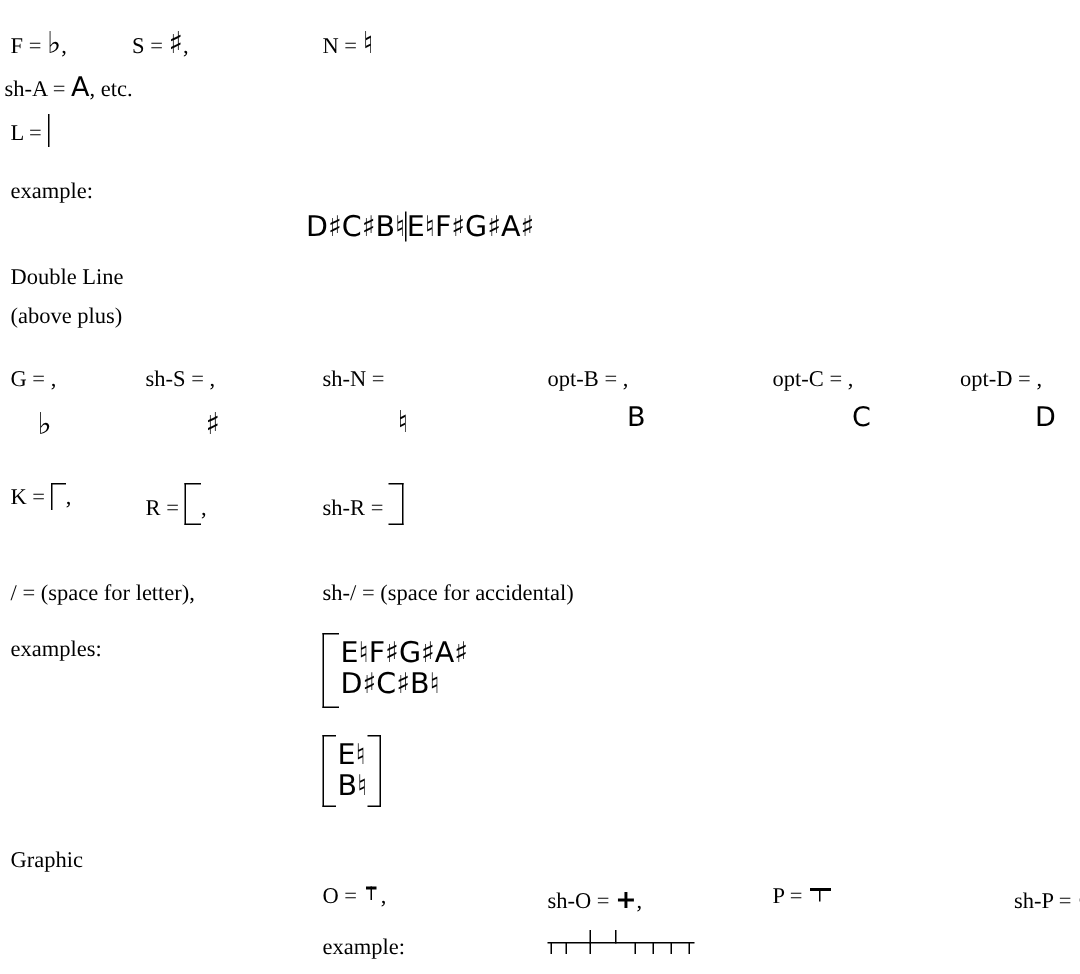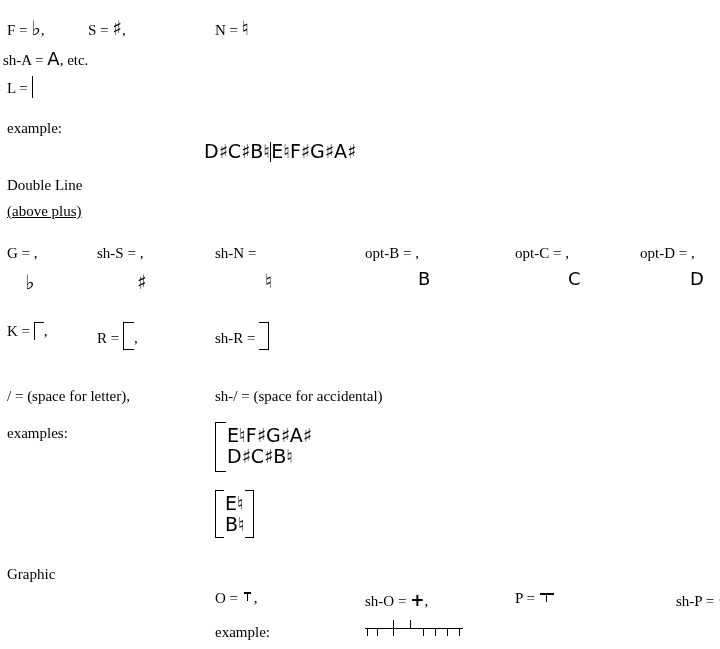--- a/index.html
+++ b/index.html
@@ -209,21 +209,21 @@
   <div class="abs serif lbl" style="left:7px; top:76px;">
     <span>L = </span><span class="vline"></span>
   </div>
 
   <div class="abs serif lbl" style="left:7px; top:120px;">example:</div>
   <div class="abs notes" style="left:204px; top:116px;margin-top:24px;">
     <span>D♯C♯B♮</span><span class="barline"></span><span>E♮F♯G♯A♯</span>
   </div>
 
   <div class="abs serif lbl" style="left:7px; top:177px;text-align:center;">Double Line</div>
-  <div class="abs serif lbl" style="left:7px; top:203px;text-decoration:underline;">(above plus)</div>
+  <div class="abs serif lbl" style="left:7px; top:203px;">(above plus)</div>
 
   <div class="abs serif lbl" style="left:7px; top:245px;">G = ,</div>
   <div class="abs sym-flat" style="left:25px; top:272px;">♭</div>
 
   <div class="abs serif lbl" style="left:97px; top:245px;">sh-S = ,</div>
   <div class="abs sym-sharp" style="left:137px; top:272px;">♯</div>
 
   <div class="abs serif lbl" style="left:215px; top:245px;">sh-N =</div>
   <div class="abs sym-nat" style="left:265px; top:271px;">♮</div>
 

